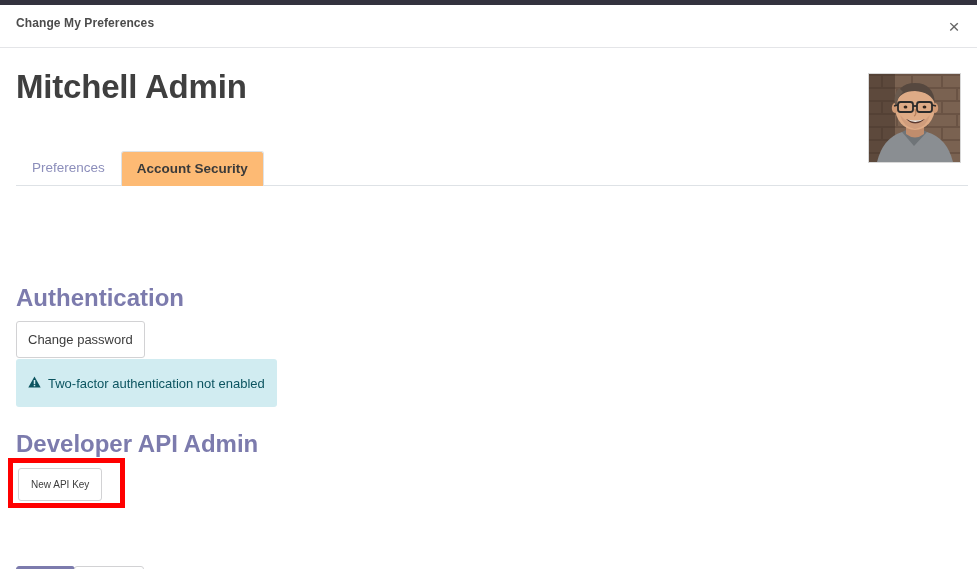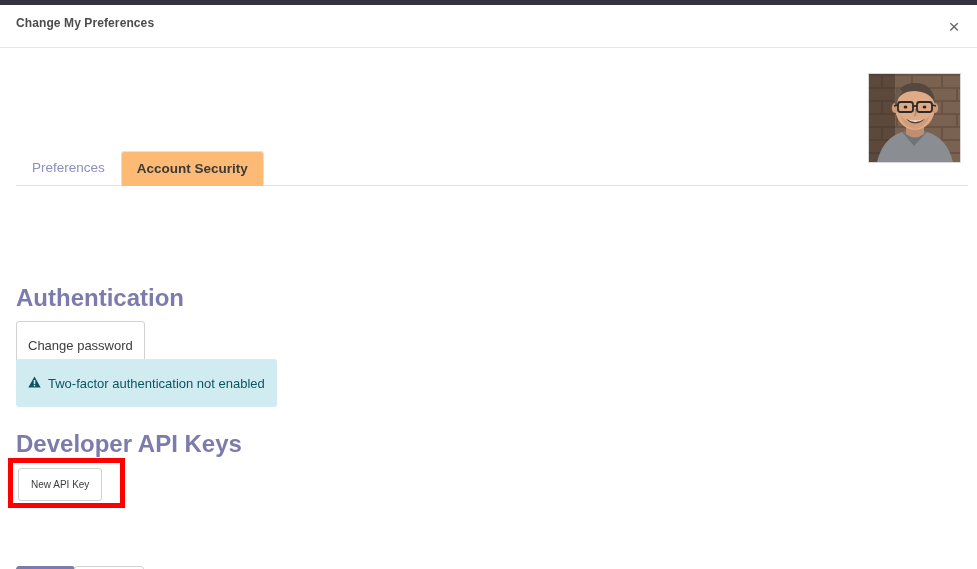--- a/index.html
+++ b/index.html
@@ -160,21 +160,21 @@
   }
   #auth-heading { position: absolute; left: 16px; top: 239px; }
   #api-heading  { position: absolute; left: 16px; top: 385px; }
 
   
   .btn {
     display: inline-block;
     font-family: "Liberation Sans", sans-serif;
     font-size: 13px;
     line-height: 19px;
-    padding: 14px 11px;
+    padding: 8px 11px;
     border-radius: 3px;
     box-sizing: border-box;
     cursor: pointer;
     text-align: center;
     white-space: nowrap;
   }
   .btn-secondary {
     background: #ffffff;
     border: 1px solid #d2d2d4;
     color: #3c3c3c;
@@ -267,20 +267,21 @@
   <div class="app-navbar-sliver"></div>
 
   <div class="modal-header">
     <div class="modal-title">Change My Preferences</div>
     <button class="modal-close">×</button>
   </div>
 
   <div class="modal-body">
 
     <div class="record-title-row">
+      <div class="record-name">Mitchell Admin</div>
 
       <div class="avatar">
         <svg width="91" height="88" viewBox="0 0 91 88" xmlns="http://www.w3.org/2000/svg">
           <defs>
             <clipPath id="avclip">
                 <rect x="0" y="0" width="91" height="88"></rect>
               </clipPath>
           </defs>
           <g clip-path="url(#avclip)">
 
@@ -360,21 +361,21 @@
         <svg width="13" height="12" viewBox="0 0 13 12" xmlns="http://www.w3.org/2000/svg">
           <path d="M6.5 0.4 L12.7 11.4 L0.3 11.4 Z" fill="#0c5460"></path>
           <rect x="5.75" y="4" width="1.5" height="4" fill="#d1ecf1"></rect>
           <rect x="5.75" y="8.8" width="1.5" height="1.5" fill="#d1ecf1"></rect>
         </svg>
       </span>
       <span>Two-factor authentication not enabled</span>
     </div>
 
 
-    <h2 id="api-heading" class="section-heading">Developer API Keys</h2>
+    <h2 id="api-heading" class="section-heading">Developer API Admin</h2>
 
     <button id="new-api-key-btn" class="btn btn-secondary">New API Key</button>
 
     <div class="annotation-box"></div>
 
     <button id="save-btn" class="btn btn-primary">Save</button>
 
     <button id="cancel-btn" class="btn btn-secondary">Cancel</button>
 
   </div>

